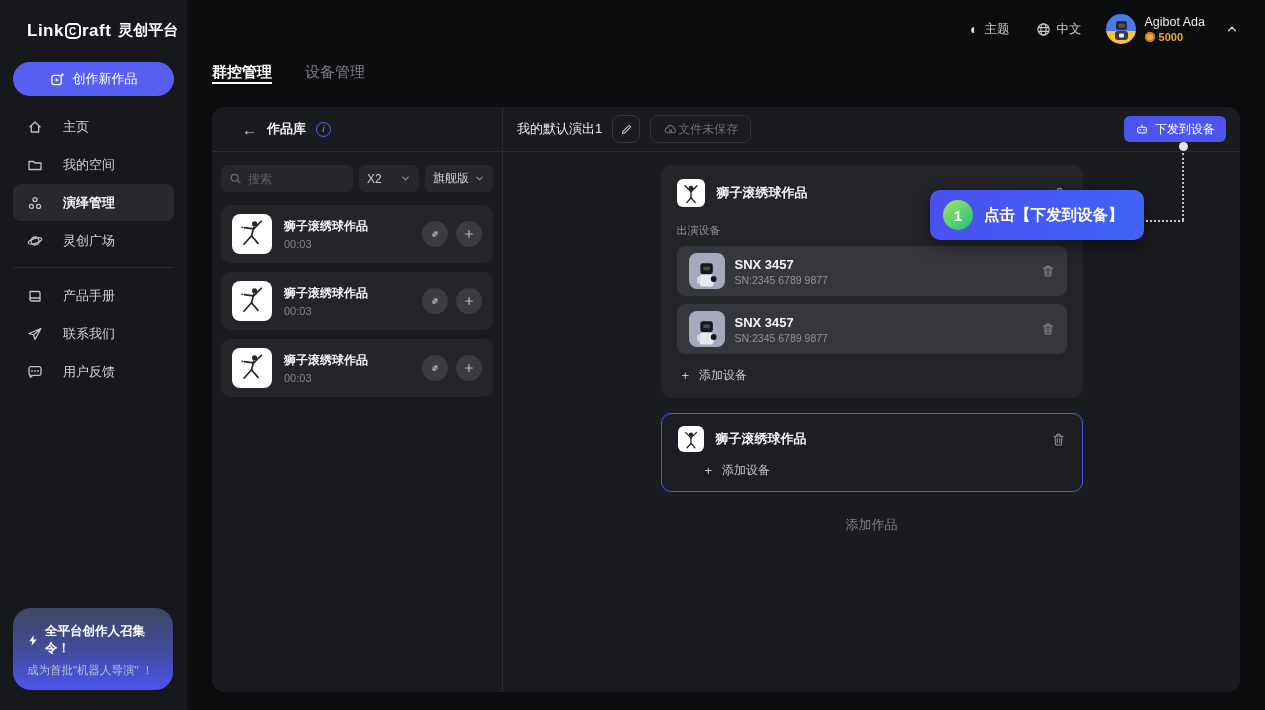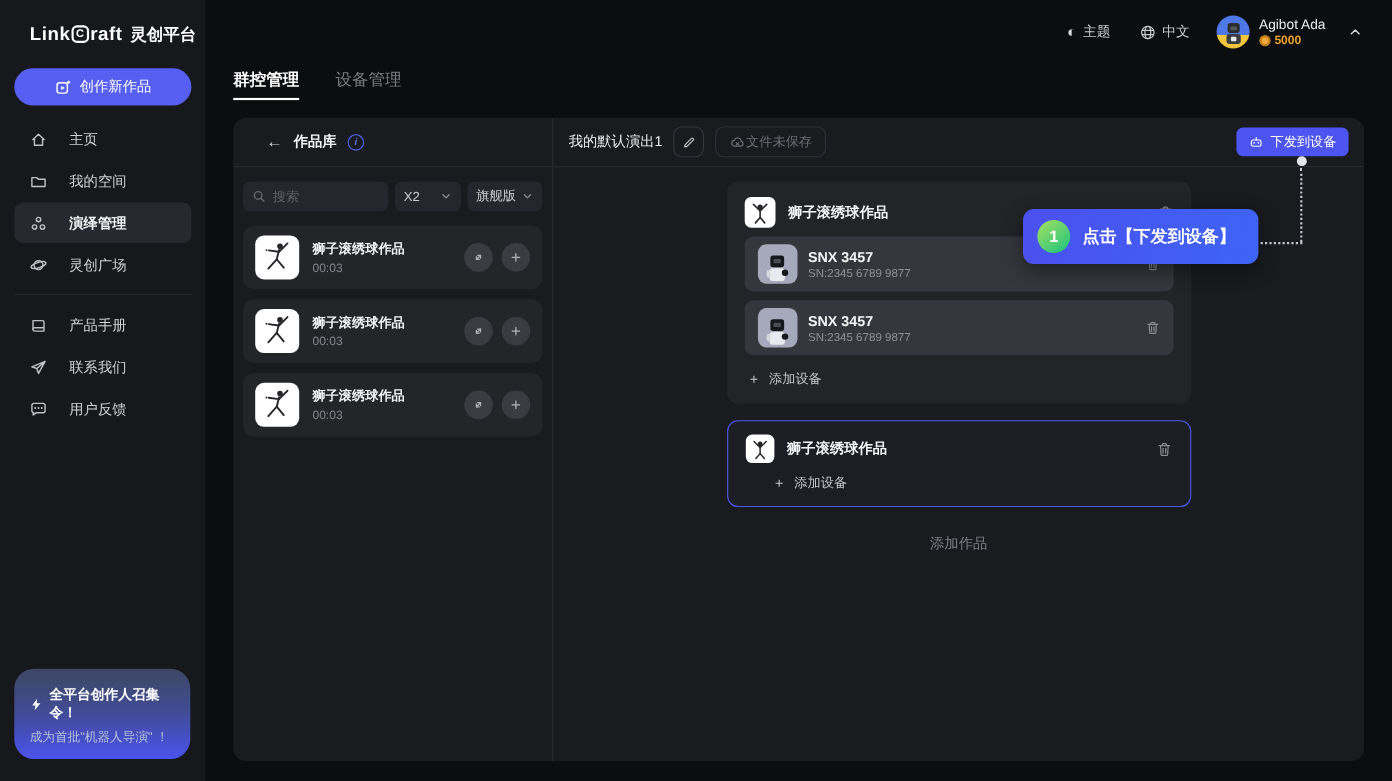--- a/index.html
+++ b/index.html
@@ -2,21 +2,21 @@
 <html><head>
 <meta charset="utf-8">
 <style>
   * { margin:0; padding:0; box-sizing:border-box; }
   html,body { background:#0c0d0f; }
   body { font-family:"Liberation Sans","DejaVu Sans",sans-serif; }
   .app { position:relative; width:1265px; height:710px; background:#0c0d0f; overflow:hidden; color:#e6e7ea; }
 
   
   .sidebar { position:absolute; left:0; top:0; width:187px; height:710px; background:#17181b; }
-  .logo { display:flex; align-items:flex-end; padding:21px 0 0 27px; gap:7px; }
+  .logo { display:flex; align-items:flex-start; padding:21px 0 0 27px; gap:7px; }
   .logo-en { font-size:17px; font-weight:bold; color:#fff; letter-spacing:.5px; display:flex; align-items:center; }
   .logo-cbox { width:16px; height:16px; border:2px solid #fff; border-radius:5px; display:inline-flex; align-items:center; justify-content:center; font-size:10px; font-weight:bold; margin:0 1px; }
   .logo-cn { font-size:15px; font-weight:bold; color:#fff; }
   .create-btn { margin:21px 13px 12px; height:34px; border-radius:17px; background:#575ef2; color:#fff; display:flex; align-items:center; justify-content:center; gap:8px; font-size:13px; cursor:pointer; }
   .nav { margin-top:9px; }
   .nav-item { margin:0 13px 1px; height:37px; display:flex; align-items:center; gap:20px; padding-left:14px; border-radius:8px; color:#d0d1d5; font-size:13px; cursor:pointer; }
   .nav-item.active { background:#28292e; color:#f2f3f5; font-weight:bold; }
   .nav-item .ic { color:#c0c1c6; display:flex; }
   .nav-divider { height:1px; background:#2b2c30; margin:8px 13px; }
   .promo { position:absolute; left:13px; right:14px; bottom:20px; height:82px; border-radius:18px; background:linear-gradient(180deg,#3d4763 0%,#414c96 48%,#4b53ee 100%); overflow:hidden; }
@@ -32,21 +32,21 @@
   .avatar { width:30px; height:30px; border-radius:50%; overflow:hidden; background:linear-gradient(180deg,#4e77e8 58%,#f2c53d 58%); position:relative; margin-left:24px; cursor:pointer; }
   .user-block { margin-left:9px; display:flex; flex-direction:column; gap:2px; }
   .user-name { font-size:12.5px; color:#e9eaec; }
   .coin-row { display:flex; align-items:center; gap:4px; }
   .coin { width:10px; height:10px; border-radius:50%; background:#f2a93b; box-shadow:inset 0 0 0 2px #c07f16; }
   .coin-val { font-size:11px; font-weight:bold; color:#f0a52e; }
   .tb-chevron { margin-left:20px; color:#cfcfd3; display:flex; cursor:pointer; }
 
   
   .tabs { position:absolute; left:212px; top:63px; display:flex; gap:33px; }
-  .tab { font-size:15px; color:#7c7e83; padding-bottom:7px; cursor:pointer; }
+  .tab { font-size:15px; color:#7c7e83; cursor:pointer; }
   .tab.active { color:#ffffff; font-weight:bold; border-bottom:2px solid #fff; }
 
   
   .panel { position:absolute; left:212px; top:107px; width:1028px; height:585px; background:#1a1b1f; border-radius:12px; display:flex; overflow:hidden; }
 
   
   .lib { width:291px; border-right:1px solid #2b2c30; display:flex; flex-direction:column; }
   .lib-head { height:45px; border-bottom:1px solid #2b2c30; display:flex; align-items:center; padding-left:30px; gap:10px; flex:none; }
   .back-arrow { font-size:15px; color:#d6d7da; cursor:pointer; }
   .lib-title { font-size:13px; font-weight:bold; color:#f2f3f5; }
@@ -426,20 +426,21 @@
             </span>
             <span class="wc-title">狮子滚绣球作品</span>
             <span class="spacer"></span>
             <span class="trash">
               <svg width="15" height="15" viewBox="0 0 16 16" fill="none" stroke="currentColor" stroke-width="1.2" stroke-linecap="round">
                   <path d="M3 4.5 h10 M6 4.5 V3.2 A.7.7 0 0 1 6.7 2.5 h2.6 A.7.7 0 0 1 10 3.2 V4.5 M4.3 4.5 L4.8 13 A1 1 0 0 0 5.8 13.8 h4.4 A1 1 0 0 0 11.2 13 L11.7 4.5"></path>
                   <path d="M6.7 7 v4.5 M9.3 7 v4.5"></path>
                 </svg>
             </span>
           </div>
+          <div class="cast-label">出演设备</div>
 
           <div class="device-row">
             <span class="dev-avatar">
               <svg width="30" height="30" viewBox="0 0 36 36">
                   <rect x="10" y="5" width="15" height="13" rx="3" fill="#17181b"></rect>
                   <rect x="13.5" y="9" width="8" height="4.5" rx="1.2" fill="#4b4c52"></rect>
                   <rect x="9" y="19" width="17" height="14" rx="4" fill="#e9eaef"></rect>
                   <circle cx="26" cy="24" r="3.5" fill="#17181b"></circle>
                   <rect x="6" y="21" width="4" height="8" rx="2" fill="#d7d8df"></rect>
                 </svg>

